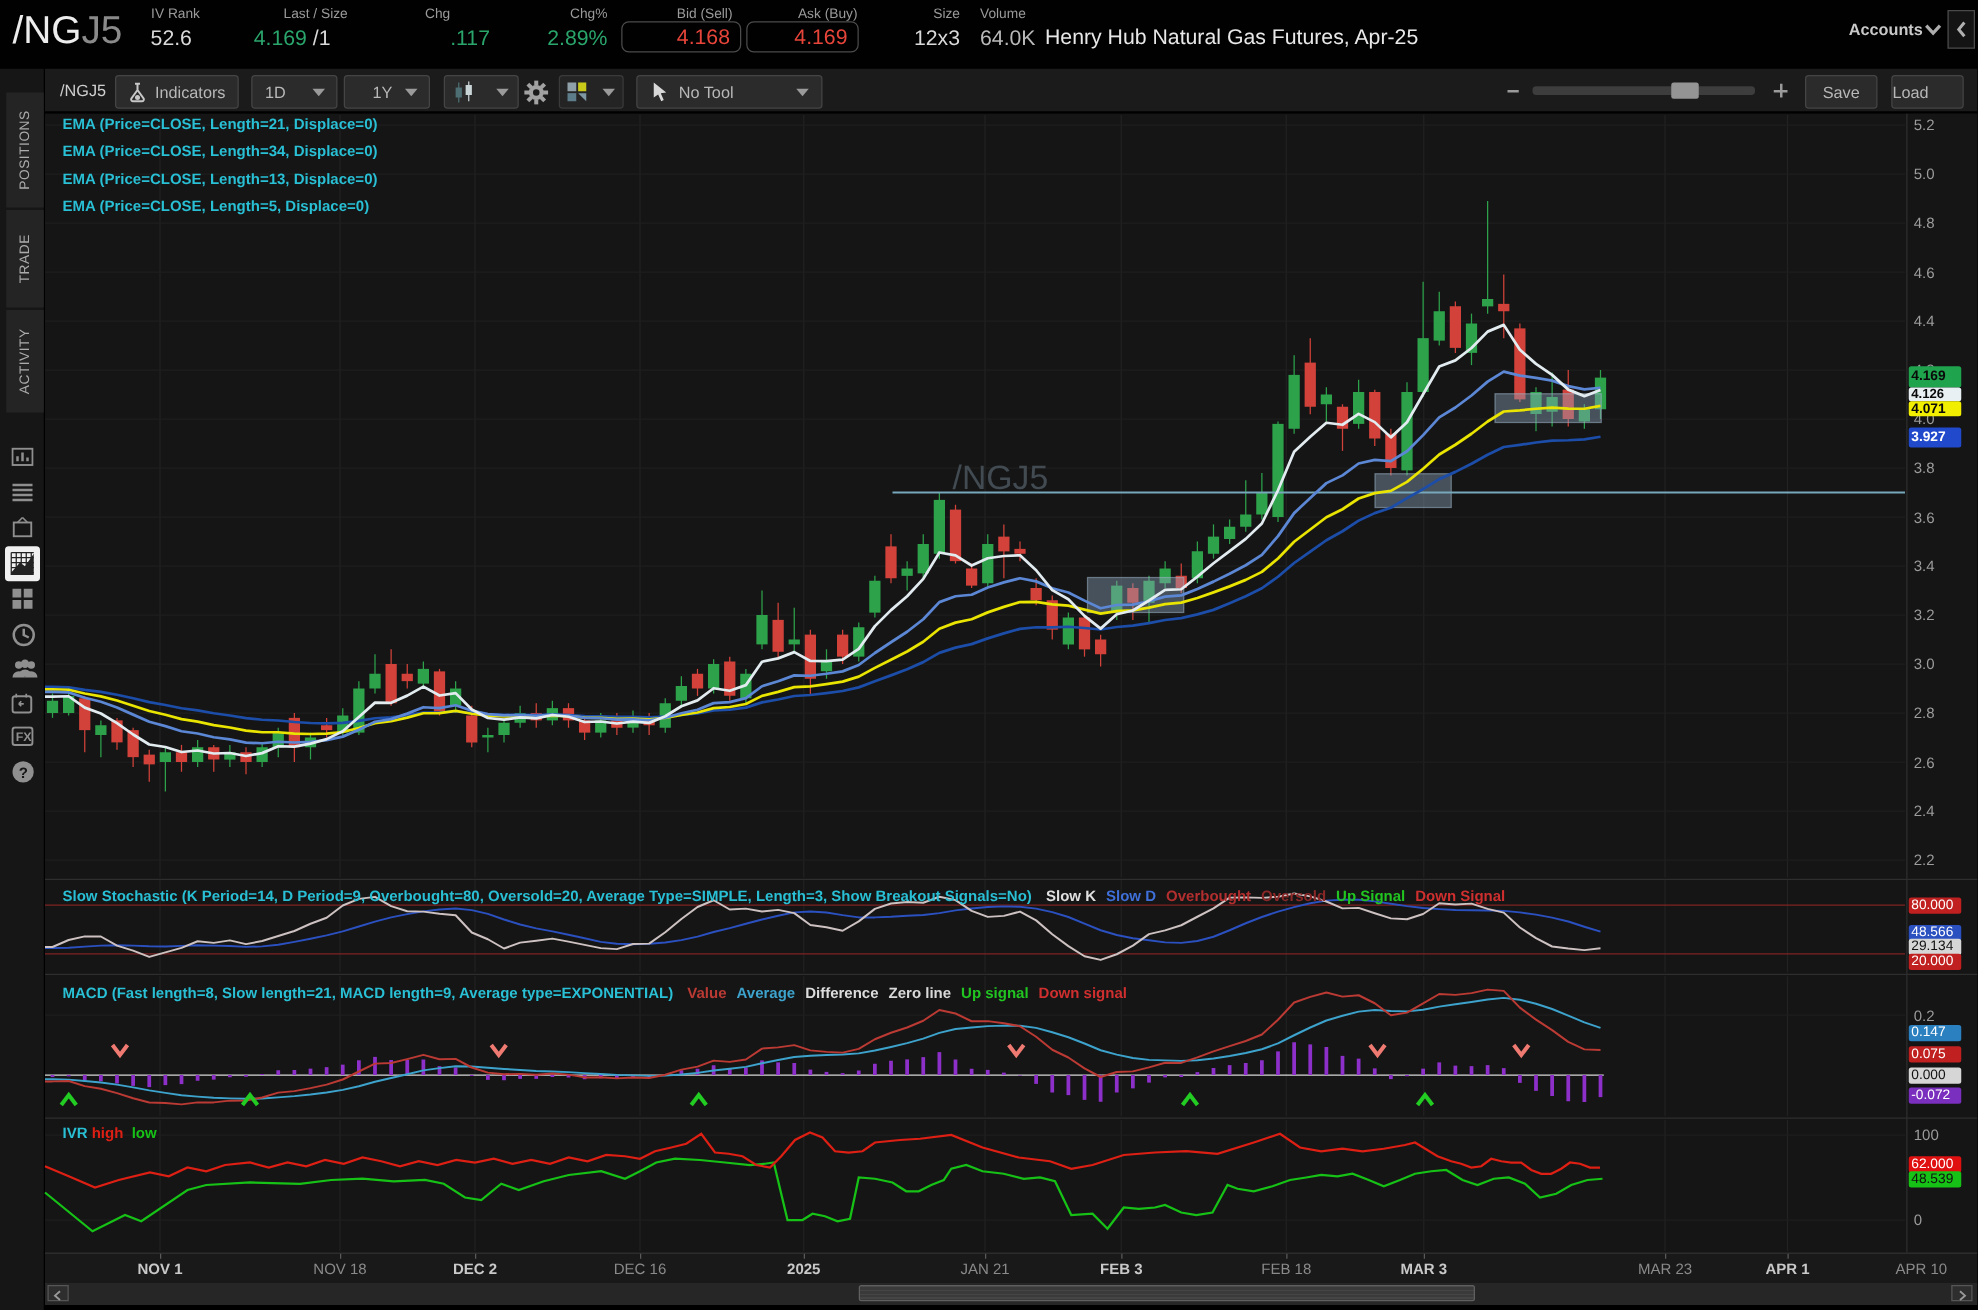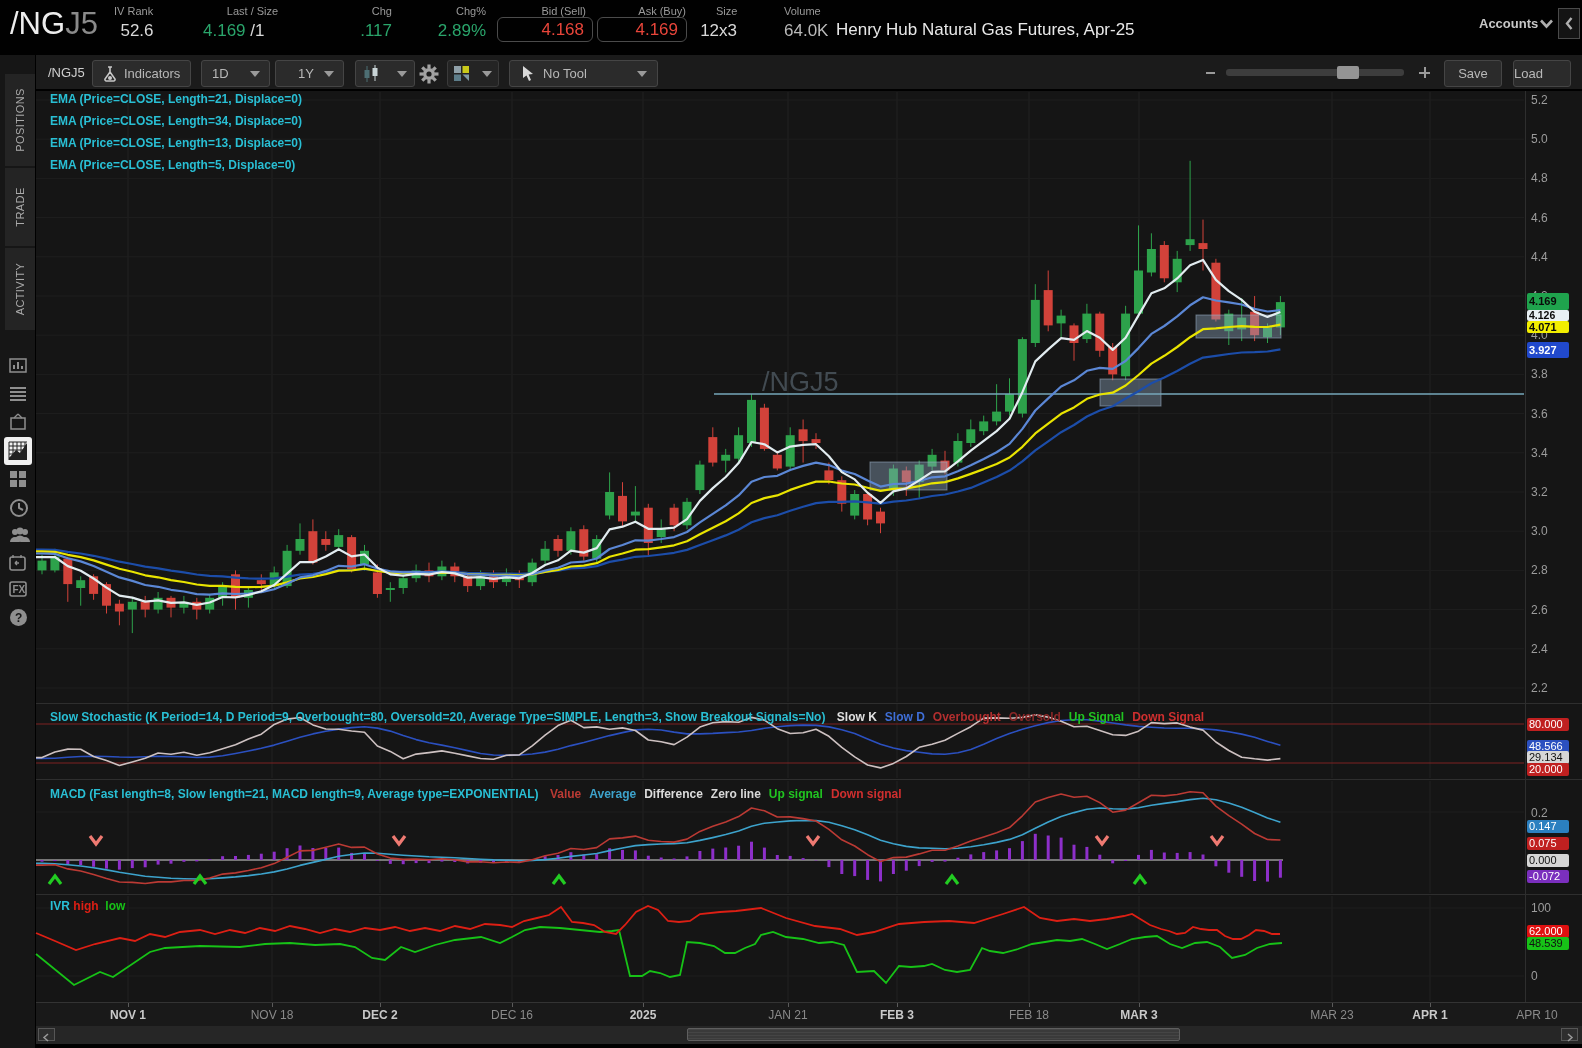--- a/index.html
+++ b/index.html
@@ -37,38 +37,38 @@
 #sbar{position:absolute;left:36px;top:1026px;width:1546px;height:18px;background:#262626}
 #sthumb{position:absolute;left:651px;top:2px;width:493px;height:13px;background:#3e3e3e;border:1px solid #5f5f5f;border-radius:2px;
 background-image:repeating-linear-gradient(to bottom,#454545 0 1px,#3a3a3a 1px 3px)}
 .sbox{position:absolute;top:2px;width:17px;height:13px;background:#2e2e2e;border:1px solid #565656}
 </style></head>
 <body>
 <div id="app">
 
 <div class="abs" style="left:0;top:0;width:1582px;height:55px;background:#010101">
   <div class="abs" style="left:10px;top:6px;font-size:31px;color:#ededed">/NG<span style="color:#8a8a8a">J5</span></div>
-  <div class="hlabel" style="left:114px;width:46px;text-align:left">IV Rank</div>
+  <div class="hlabel" style="left:114px;width:46px;text-align:right">IV Rank</div>
   <div class="hval" style="left:114px;width:46px;text-align:center">52.6</div>
   <div class="hlabel" style="left:215px;width:75px;text-align:center">Last / Size</div>
   <div class="hval green" style="left:203px;width:75px;text-align:left">4.169<span style="color:#d9d9d9"> /1</span></div>
-  <div class="hlabel" style="left:340px;width:52px;text-align:right">Chg</div>
+  <div class="hlabel" style="left:340px;width:52px;">Chg</div>
   <div class="hval green" style="left:340px;width:52px;text-align:right">.117</div>
   <div class="hlabel" style="left:430px;width:56px;text-align:right">Chg%</div>
   <div class="hval green" style="left:430px;width:56px;text-align:right">2.89%</div>
   <div class="hlabel" style="left:497px;width:89px;text-align:right">Bid (Sell)</div>
   <div class="abs" style="left:497px;top:17px;width:96px;height:25px;border:1px solid #4b4b4b;border-radius:6px">
      <div class="red" style="position:absolute;right:8px;top:2px;font-size:17px">4.168</div>
       </div>
   <div class="hlabel" style="left:597px;width:89px;text-align:right">Ask (Buy)</div>
   <div class="abs" style="left:597px;top:17px;width:90px;height:25px;border:1px solid #4b4b4b;border-radius:6px">
      <div class="red" style="position:absolute;right:8px;top:2px;font-size:17px">4.169</div>
       </div>
-  <div class="hlabel" style="left:716px;width:52px;">Size</div>
-  <div class="hval" style="left:685px;width:52px;text-align:right">12x3</div>
+  <div class="hlabel" style="left:716px;width:52px;text-align:right">Size</div>
+  <div class="hval" style="left:716px;width:52px;text-align:right">12x3</div>
   <div class="hlabel" style="left:784px;">Volume</div>
   <div class="hval" style="left:784px;color:#b9b9b9">64.0K</div>
   <div class="abs" style="left:836px;top:20px;font-size:17px;color:#e8e8e8">Henry Hub Natural Gas Futures, Apr-25</div>
   <div class="abs" style="left:1479px;top:16px;font-size:13px;font-weight:bold;color:#c8c8c8">Accounts</div>
   <svg class="abs" style="left:1539px;top:19px" width="15" height="10">
         <path d="M2 1.5 L7.5 7.5 L13 1.5" stroke="#adadad" stroke-width="2.6" fill="none"></path>
       </svg>
   <div class="abs" style="left:1558px;top:8px;width:22px;height:31px;border:1px solid #4a4a4a;background:#141414">
     <svg width="20" height="29">
           <path d="M12.5 9 L8 14.5 L12.5 20" stroke="#b0b0b0" stroke-width="2.4" fill="none"></path>

